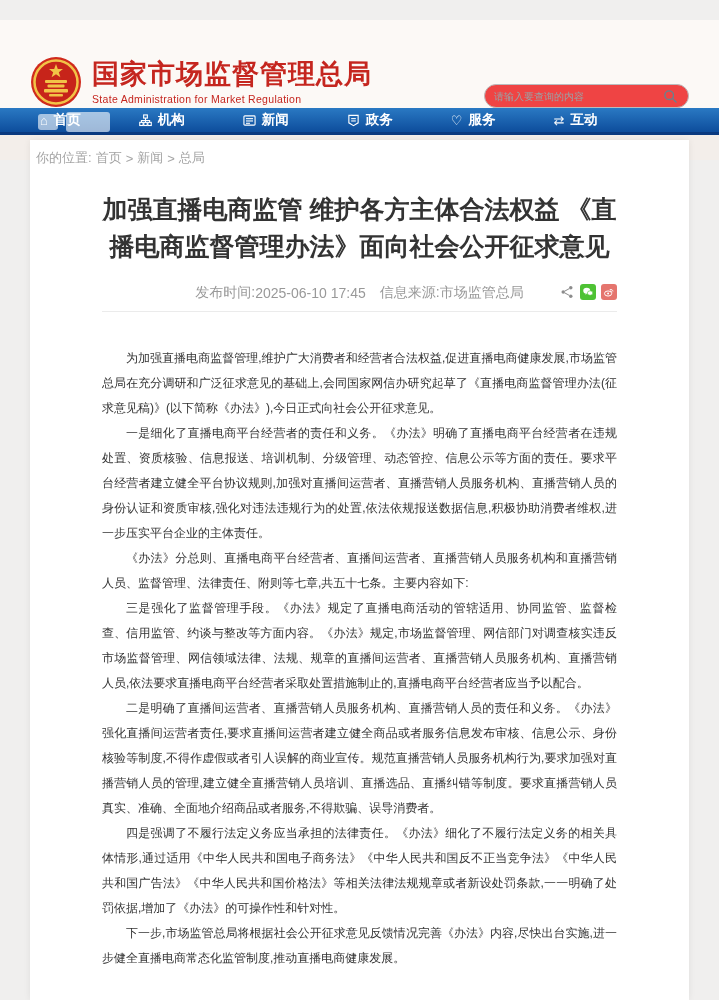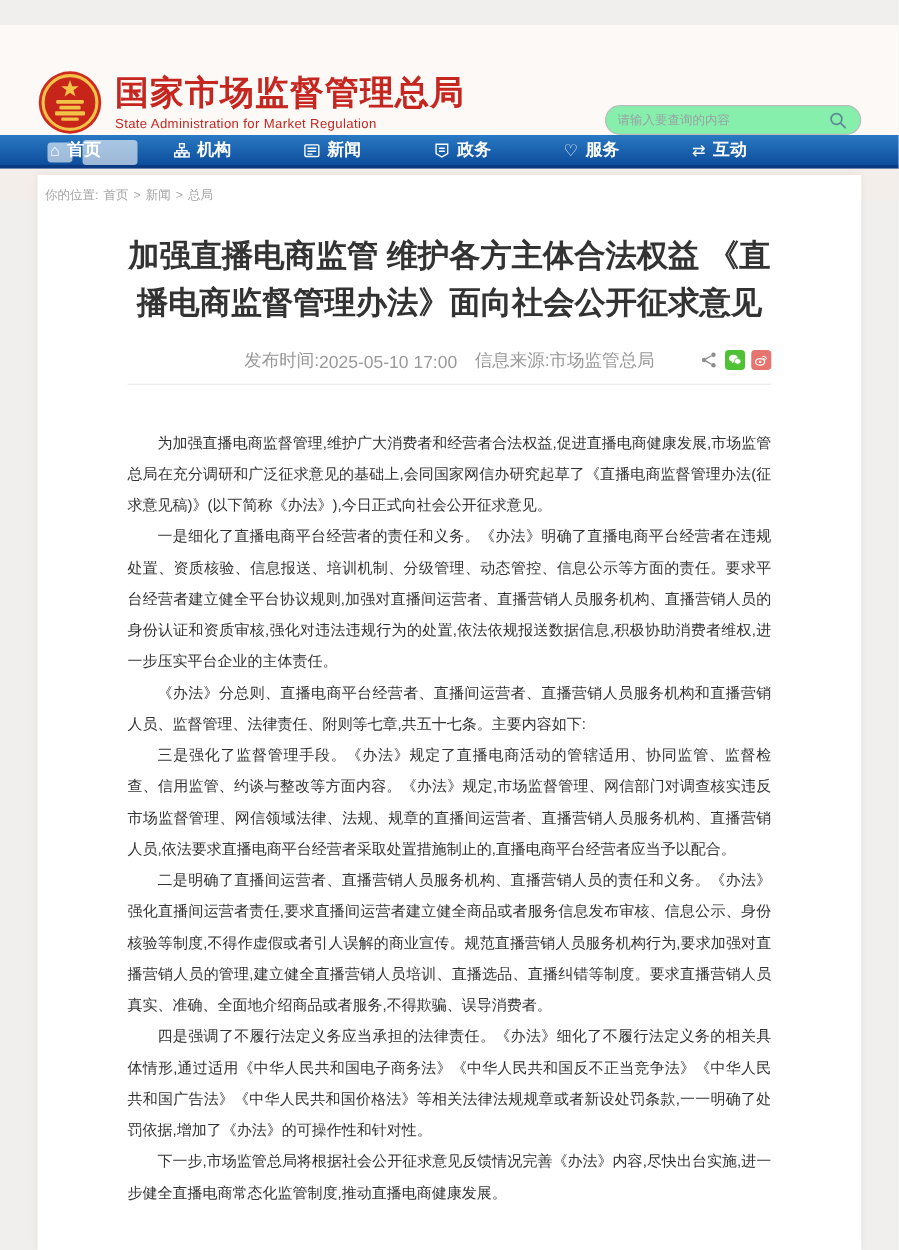--- a/index.html
+++ b/index.html
@@ -35,21 +35,21 @@
     color: #c5261f;
     font-size: 10.5px;
     margin-top: 3px;
     letter-spacing: 0.3px;
   }
   .search-box {
     width: 205px;
     height: 24px;
     border: 1px solid #b9bcbe;
     border-radius: 13px;
-    background: #86efac;
+    background: #ef4444;
     display: flex;
     align-items: center;
     padding: 0 9px;
     margin-top: -12px;
   }
   .search-box input {
     border: none;
     outline: none;
     flex: 1;
     font-size: 10px;
@@ -98,21 +98,21 @@
     position: absolute;
     left: 30px;
     right: 30px;
     top: 140px;
     bottom: 0;
     background: #fff;
     box-shadow: 0 0 7px rgba(0,0,0,0.07);
   }
   .breadcrumb {
     padding: 9px 0 0 6px;
-    font-size: 10px;
+    font-size: 13px;
     color: #a4a4a4;
     display: flex;
     gap: 4px;
     align-items: center;
   }
   .breadcrumb .crumb { cursor: pointer; }
   .content { padding: 0 72px; }
 
   .article-title {
     margin: 24px auto 0;
@@ -250,21 +250,21 @@
     <span class="crumb">新闻</span>
     <span>&gt;</span>
     <span class="crumb">总局</span>
   </div>
 
   <div class="content">
     <h1 class="article-title">加强直播电商监管 维护各方主体合法权益 《直播电商监督管理办法》面向社会公开征求意见</h1>
 
     <div class="meta-row">
       <span>发布时间:</span>
-      <span>2025-05-10 17:00</span>
+      <span>2025-06-10 17:45</span>
       <span class="meta-gap"></span>
       <span>信息来源:</span>
       <span>市场监管总局</span>
 
       <span class="share-bar">
         <span class="share-btn plain">
           <svg viewBox="0 0 16 16" width="14" height="14">
             <circle cx="12.3" cy="3.2" r="2" fill="#8c8c8c"></circle>
             <circle cx="3.7" cy="8" r="2" fill="#8c8c8c"></circle>
             <circle cx="12.3" cy="12.8" r="2" fill="#8c8c8c"></circle>

